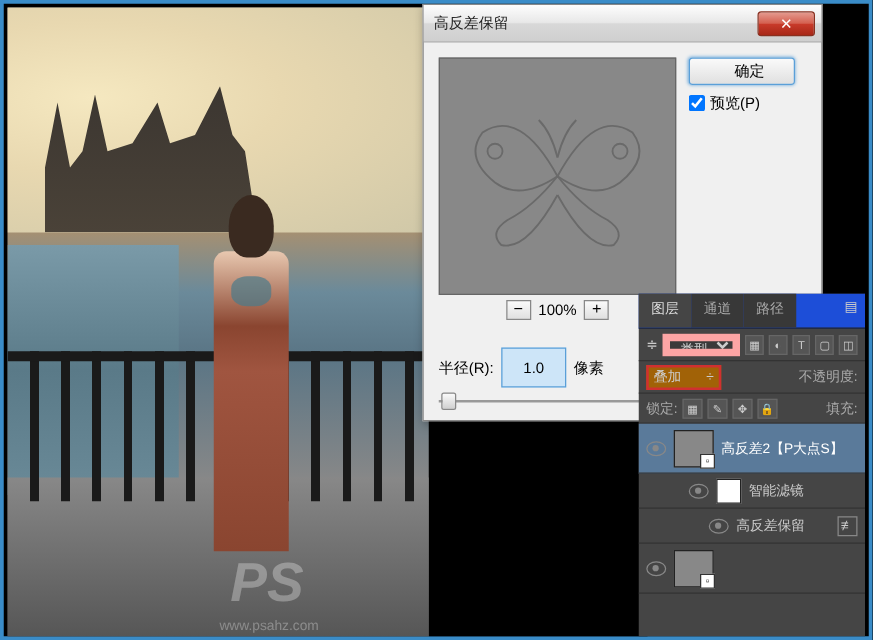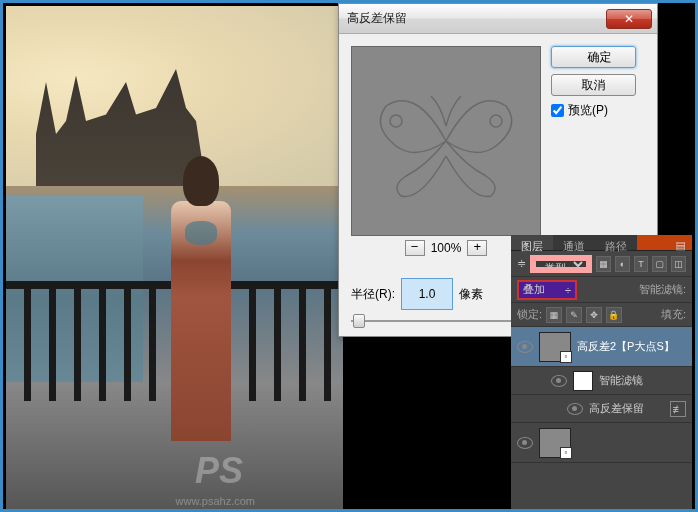--- a/index.html
+++ b/index.html
@@ -10,21 +10,21 @@
     .sky { position: absolute; top: 0; left: 0; right: 0; height: 180px; background: radial-gradient(ellipse at 20% 40%, #f5e8c0 0%, #e8d8b0 40%, #d0c8a8 100%); }
     .cathedral { position: absolute; top: 50px; left: 10px; width: 200px; height: 130px; background: linear-gradient(180deg, #3a3530 0%, #4a4238 100%); clip-path: polygon(10% 100%, 10% 60%, 15% 20%, 20% 60%, 25% 50%, 30% 15%, 35% 50%, 45% 45%, 55% 20%, 60% 45%, 70% 40%, 80% 10%, 85% 40%, 90% 50%, 95% 100%); }
     .river { position: absolute; top: 190px; left: 0; right: 200px; height: 200px; background: linear-gradient(180deg, #7a9aa8 0%, #5a7a88 50%, #6a8a98 100%); }
     .railing { position: absolute; top: 275px; left: 0; right: 0; height: 120px; background: repeating-linear-gradient(90deg, transparent 0, transparent 18px, #1a1a1a 18px, #1a1a1a 25px); }
     .railing::before { content: ''; position: absolute; top: 0; left: 0; right: 0; height: 8px; background: #1a1a1a; }
     .person { position: absolute; top: 150px; left: 155px; width: 80px; height: 340px; }
     .person-head { position: absolute; top: 0; left: 22px; width: 36px; height: 50px; background: #3a2a20; border-radius: 50% 50% 40% 40%; }
     .person-body { position: absolute; top: 45px; left: 10px; width: 60px; height: 240px; background: linear-gradient(180deg, #e8c8b0 0%, #8a4530 25%, #a05540 40%, #8a4530 100%); border-radius: 10px 10px 0 0; }
     .tattoo { position: absolute; top: 65px; left: 24px; width: 32px; height: 24px; background: #4a7a8a; border-radius: 40%; opacity: 0.7; }
     .deck { position: absolute; bottom: 0; left: 0; right: 0; height: 130px; background: linear-gradient(180deg, #888 0%, #555 100%); }
-    .watermark { position: absolute; bottom: 20px; right: 100px; color: rgba(255,255,255,0.3); font-size: 36px; font-weight: bold; font-style: italic; }
+    .watermark { position: absolute; bottom: 20px; right: 100px; color: rgba(255,255,255,0.3); font-size: 44px; font-weight: bold; font-style: italic; }
     .watermark-url { position: absolute; bottom: 5px; right: 88px; color: rgba(255,255,255,0.3); font-size: 11px; }
     
     
     .dialog { position: absolute; left: 335px; top: 0; width: 320px; background: #f0f0f0; border: 1px solid #888; box-shadow: 2px 2px 8px rgba(0,0,0,0.4); }
     .dialog-titlebar { height: 30px; background: linear-gradient(180deg, #fdfdfd 0%, #e8e8e8 48%, #d8d8d8 52%, #cfcfcf 100%); display: flex; align-items: center; padding: 0 0 0 8px; border-bottom: 1px solid #aaa; }
     .dialog-title { flex: 1; font-size: 12px; color: #222; }
     .close-btn { width: 46px; height: 20px; background: linear-gradient(180deg, #e49a8f 0%, #d46050 48%, #c83a2a 52%, #a82818 100%); border: 1px solid #883020; border-radius: 3px; color: #fff; display: flex; align-items: center; justify-content: center; margin-right: 5px; font-size: 12px; }
     .dialog-body { padding: 12px; display: flex; gap: 10px; }
     .preview-box { width: 190px; height: 190px; background: #888; border: 1px solid #666; position: relative; }
     .butterfly { position: absolute; top: 50%; left: 50%; transform: translate(-50%, -50%); width: 160px; height: 130px; }
@@ -35,29 +35,29 @@
     .zoom-row { display: flex; align-items: center; justify-content: center; gap: 6px; padding: 4px 0; }
     .zoom-btn { width: 20px; height: 16px; background: linear-gradient(180deg, #fafafa 0%, #e0e0e0 100%); border: 1px solid #888; font-size: 13px; line-height: 12px; text-align: center; }
     .radius-row { display: flex; align-items: center; gap: 6px; padding: 6px 12px 0 12px; }
     .radius-input { width: 52px; height: 32px; border: 1px solid #5a9fd8; background: #cde5f8; text-align: center; color: #000; font-size: 12px; }
     .slider-row { padding: 4px 12px 14px 12px; }
     .slider-track { height: 2px; background: #999; position: relative; margin-top: 6px; }
     .slider-thumb { position: absolute; left: 2px; top: -6px; width: 12px; height: 14px; background: linear-gradient(180deg, #fafafa 0%, #d0d0d0 100%); border: 1px solid #888; border-radius: 2px; }
     
     
     .layers-panel { position: absolute; right: 3px; top: 232px; width: 181px; height: 275px; background: #454545; color: #ccc; font-size: 11px; }
-    .panel-tabs { display: flex; height: 16px; background: #c2410c; border-bottom: 1px solid #222; }
+    .panel-tabs { display: flex; height: 28px; background: #1d4ed8; border-bottom: 1px solid #222; }
     .panel-tab { padding: 4px 10px; background: #383838; color: #aaa; }
     .panel-tab.active { background: #454545; color: #ddd; }
     .panel-menu { margin-left: auto; padding: 4px 6px; }
     .type-row { display: flex; align-items: center; height: 26px; padding: 0 6px; gap: 4px; border-bottom: 1px solid #333; }
     .type-select { background: #3a3a3a; color: #ccc; border: 6px solid #fca5a5; height: 18px; padding: 0 4px; flex: 0 0 60px; font-size: 11px; }
     .tiny-icon { width: 16px; height: 16px; background: #555; border: 1px solid #666; display: inline-flex; align-items: center; justify-content: center; font-size: 9px; color: #ccc; }
     .blend-row { display: flex; align-items: center; height: 26px; padding: 0 6px; gap: 4px; border-bottom: 1px solid #333; }
-    .blend-select { background: #4c1d95; color: #ccc; border: 2px solid #d03030; height: 20px; padding: 0 4px; width: 60px; font-size: 11px; display: flex; align-items: center; justify-content: space-between; }
+    .blend-select { background: #a16207; color: #ccc; border: 2px solid #d03030; height: 20px; padding: 0 4px; width: 60px; font-size: 11px; display: flex; align-items: center; justify-content: space-between; }
     .opacity-label { margin-left: auto; color: #aaa; }
     .lock-row { display: flex; align-items: center; height: 24px; padding: 0 6px; gap: 4px; border-bottom: 1px solid #333; color: #aaa; }
     .layer-list { }
     .layer-item { display: flex; align-items: center; height: 40px; padding: 0 6px; gap: 6px; border-bottom: 1px solid #333; }
     .layer-item.active { background: #5a7a9a; color: #fff; }
     .layer-item.sub { height: 28px; padding-left: 40px; }
     .layer-item.subfilter { height: 28px; padding-left: 56px; }
     .eye-icon { width: 16px; height: 12px; border: 1px solid #888; border-radius: 50%; position: relative; }
     .eye-icon::after { content: ''; position: absolute; top: 2px; left: 4px; width: 5px; height: 5px; background: #888; border-radius: 50%; }
     .layer-thumb { width: 32px; height: 30px; background: #888; border: 1px solid #222; position: relative; }
@@ -110,21 +110,20 @@
         </svg>
       </div>
       <div class="zoom-row">
         <div class="zoom-btn">−</div>
         <span>100%</span>
         <div class="zoom-btn">+</div>
       </div>
     </div>
     <div class="dialog-buttons">
       <button class="ps-button primary">确定</button>
-      <button class="ps-button">取消</button>
       <label class="preview-check">
         <input type="checkbox" checked="" style="">
         <span>预览(P)</span>
       </label>
     </div>
   </div>
   <div class="radius-row">
     <span>半径(R):</span>
     <input class="radius-input" value="1.0" style="">
     <span>像素</span>
@@ -150,21 +149,21 @@
     <span class="tiny-icon">◐</span>
     <span class="tiny-icon">T</span>
     <span class="tiny-icon">▢</span>
     <span class="tiny-icon">◫</span>
   </div>
   <div class="blend-row">
     <div class="blend-select">
       <span>叠加</span>
         <span>÷</span>
     </div>
-    <span class="opacity-label">智能滤镜:</span>
+    <span class="opacity-label">不透明度:</span>
   </div>
   <div class="lock-row">
     <span>锁定:</span>
     <span class="tiny-icon">▦</span>
     <span class="tiny-icon">✎</span>
     <span class="tiny-icon">✥</span>
     <span class="tiny-icon">🔒</span>
     <span style="margin-left:auto">填充:</span>
   </div>
   <div class="layer-list">

